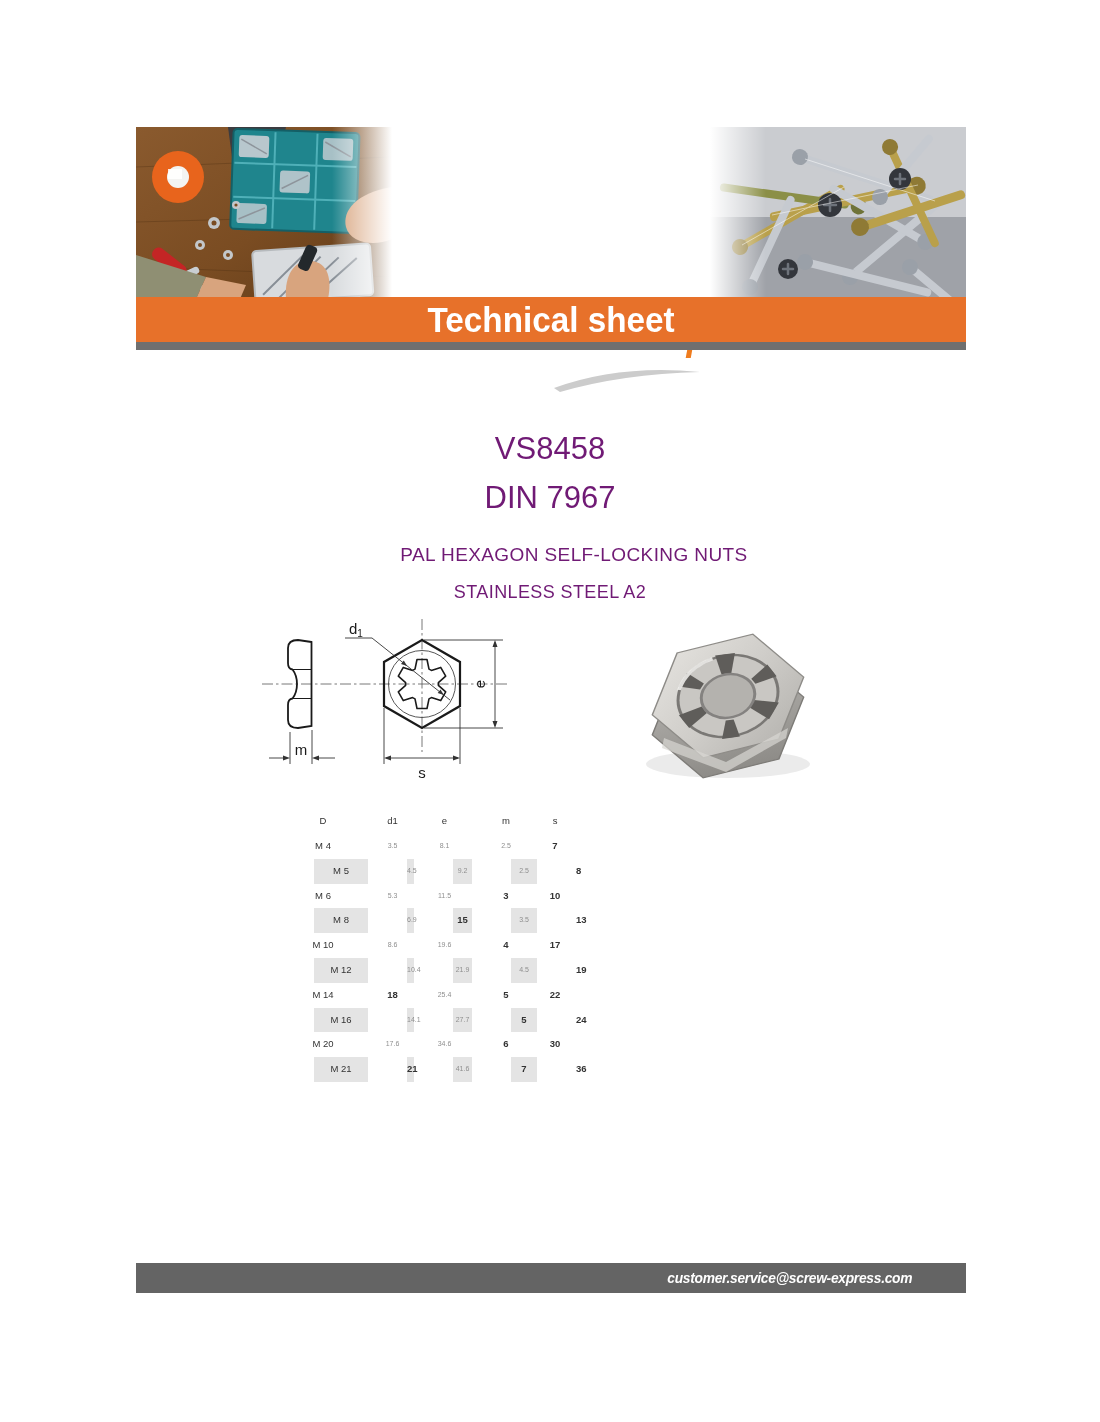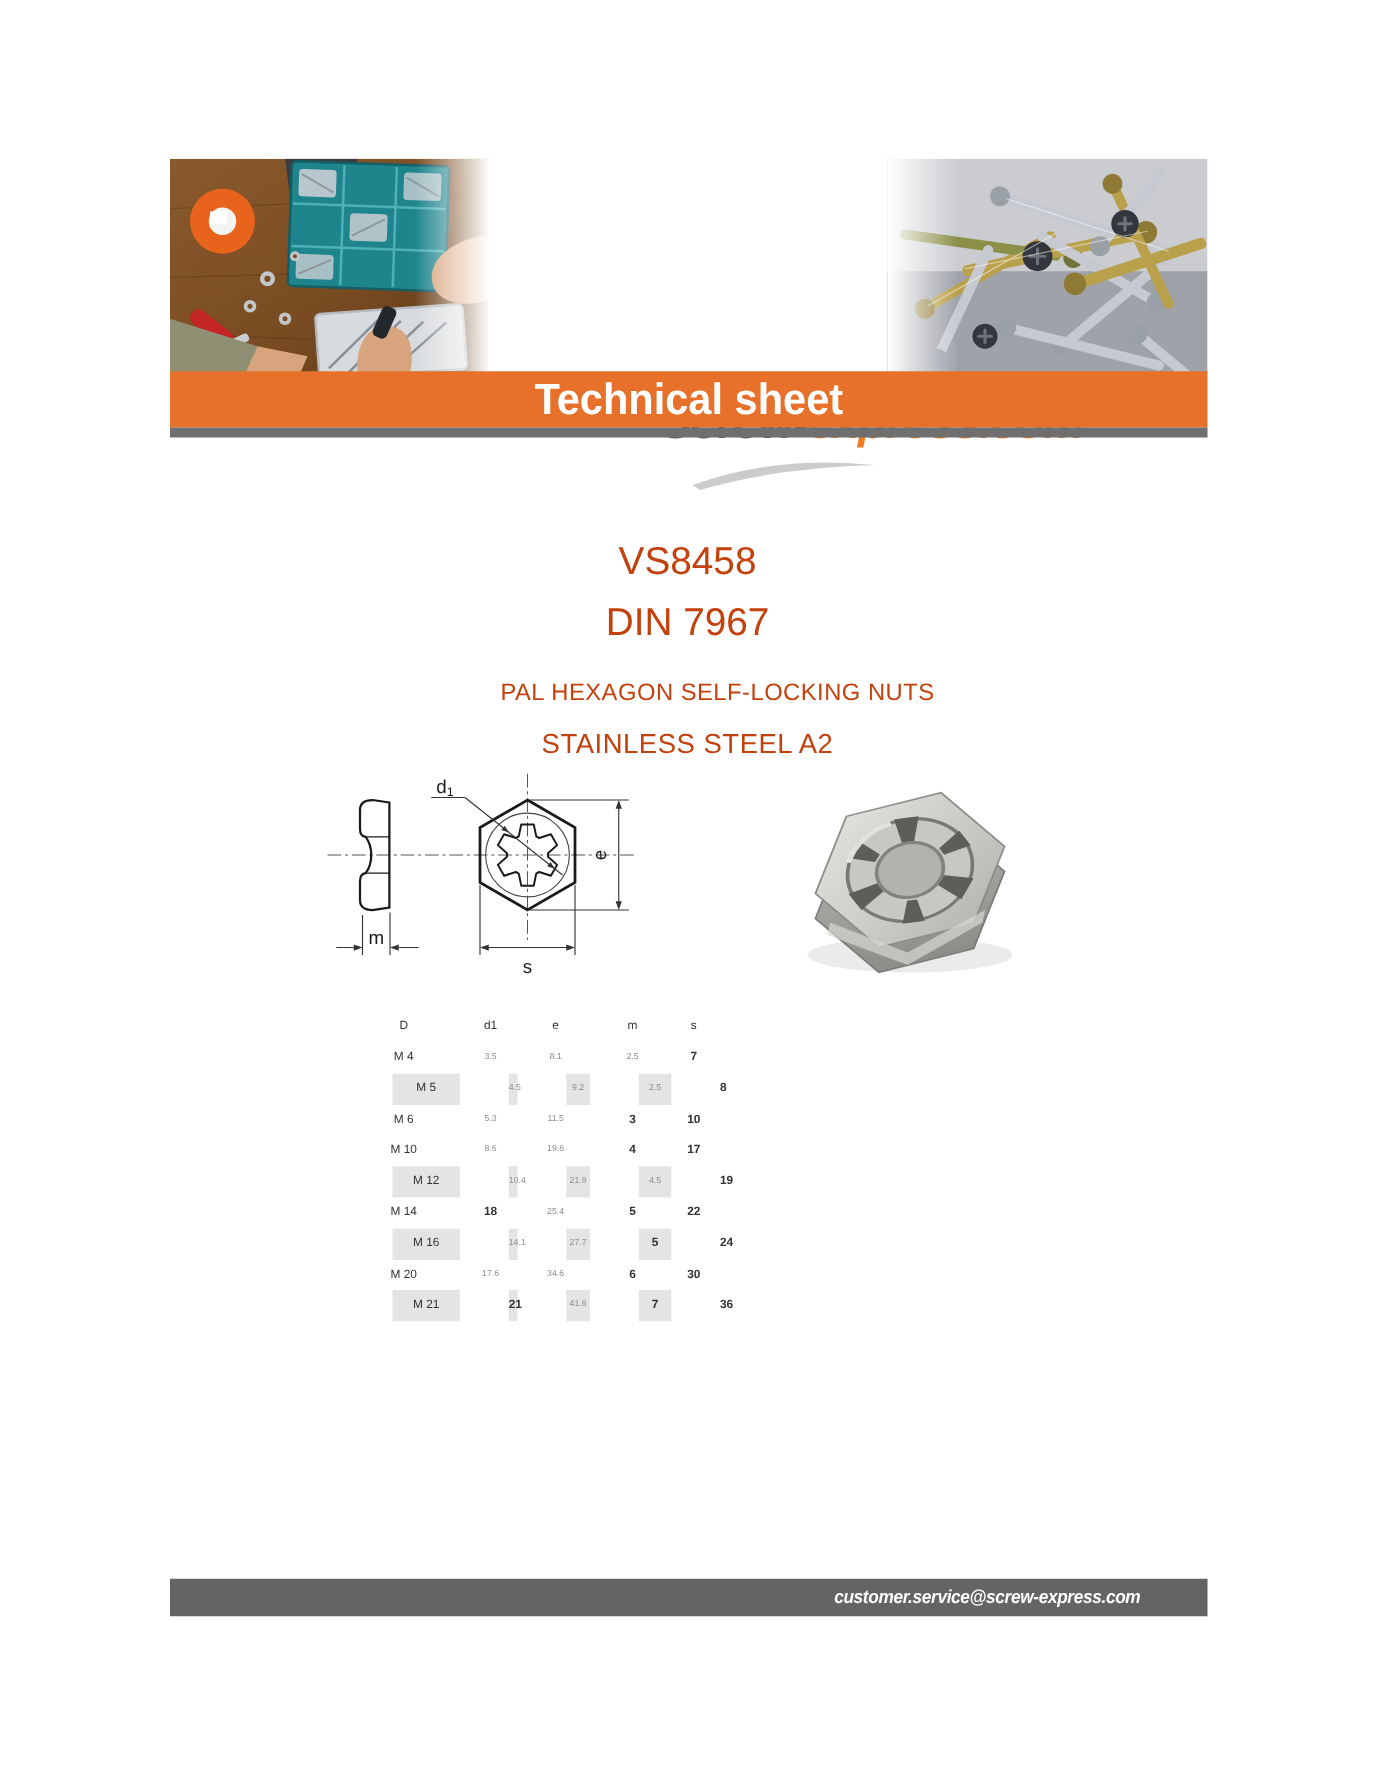--- a/index.html
+++ b/index.html
@@ -11,25 +11,25 @@
   .photo{display:block;}
   .logo-area{left:392px;top:127px;width:318px;height:172px;background:#fff;}
   .logo{position:absolute;left:0;right:0;top:63px;text-align:center;font-size:37px;font-weight:700;white-space:nowrap;letter-spacing:-0.5px;}
   .logo .lg1{color:var(--logo-gray,#54555A);}
   .logo .lg2{color:var(--logo-orange,#EF7C1E);font-style:italic;}
   .banner{left:136px;top:297px;width:830px;height:45px;background:var(--accent-orange,#E7712A);text-align:center;color:#fff;}
   .banner .bt{display:inline-block;font-size:35px;font-weight:700;line-height:45px;transform:scaleX(.95);letter-spacing:0;}
   .rule{left:136px;top:342px;width:830px;height:8px;background:var(--rule-gray,#6F6F6F);}
 
   
-  .title{left:0;width:1100px;text-align:center;color:#c2410c;}
+  .title{left:0;width:1100px;text-align:center;color:#701a75;}
   .t-code{top:431px;font-size:31px;}
   .t-std{top:480px;font-size:31px;}
   .t-name{top:544px;font-size:19px;letter-spacing:.4px;margin-left:24px;}
-  .t-mat{top:582px;font-size:22px;letter-spacing:.4px;}
+  .t-mat{top:582px;font-size:18px;letter-spacing:.4px;}
 
   
   .table{left:278px;top:808px;}
   .trow{display:grid;grid-template-columns:90px 43px 55px 62px 30px;column-gap:3px;}
   .tcell{text-align:center;height:24.8px;line-height:24.8px;font-size:9px;color:#444;}
   .thead .tcell{height:26px;line-height:26px;font-size:9.5px;color:#333;font-weight:400;}
   .shaded .tcell{background:var(--row-shade,#E4E4E4);margin-left:36px;}
   .tcell.c0{font-size:9.5px;color:#2e2e2e;font-weight:400;}
   .tcell.whole{font-size:9.5px;font-weight:700;color:#333;}
   .tcell.dec{font-size:7px;color:#8f8f8f;font-weight:400;}
@@ -359,20 +359,27 @@
           <div class="tcell c3 dec">2.5</div>
           <div class="tcell c4 whole">8</div>
         </div>
         <div class="trow">
           <div class="tcell c0 whole">M 6</div>
           <div class="tcell c1 dec">5.3</div>
           <div class="tcell c2 dec">11.5</div>
           <div class="tcell c3 whole">3</div>
           <div class="tcell c4 whole">10</div>
         </div>
+        <div class="trow shaded">
+          <div class="tcell c0 whole">M 8</div>
+          <div class="tcell c1 dec">6.9</div>
+          <div class="tcell c2 whole">15</div>
+          <div class="tcell c3 dec">3.5</div>
+          <div class="tcell c4 whole">13</div>
+        </div>
         <div class="trow">
           <div class="tcell c0 whole">M 10</div>
           <div class="tcell c1 dec">8.6</div>
           <div class="tcell c2 dec">19.6</div>
           <div class="tcell c3 whole">4</div>
           <div class="tcell c4 whole">17</div>
         </div>
         <div class="trow shaded">
           <div class="tcell c0 whole">M 12</div>
           <div class="tcell c1 dec">10.4</div>

